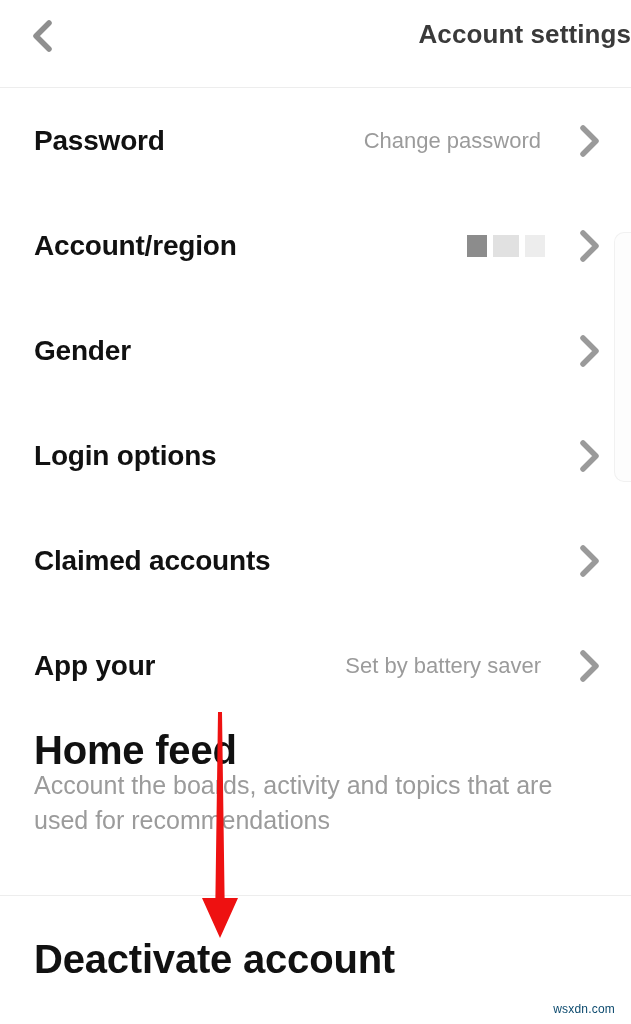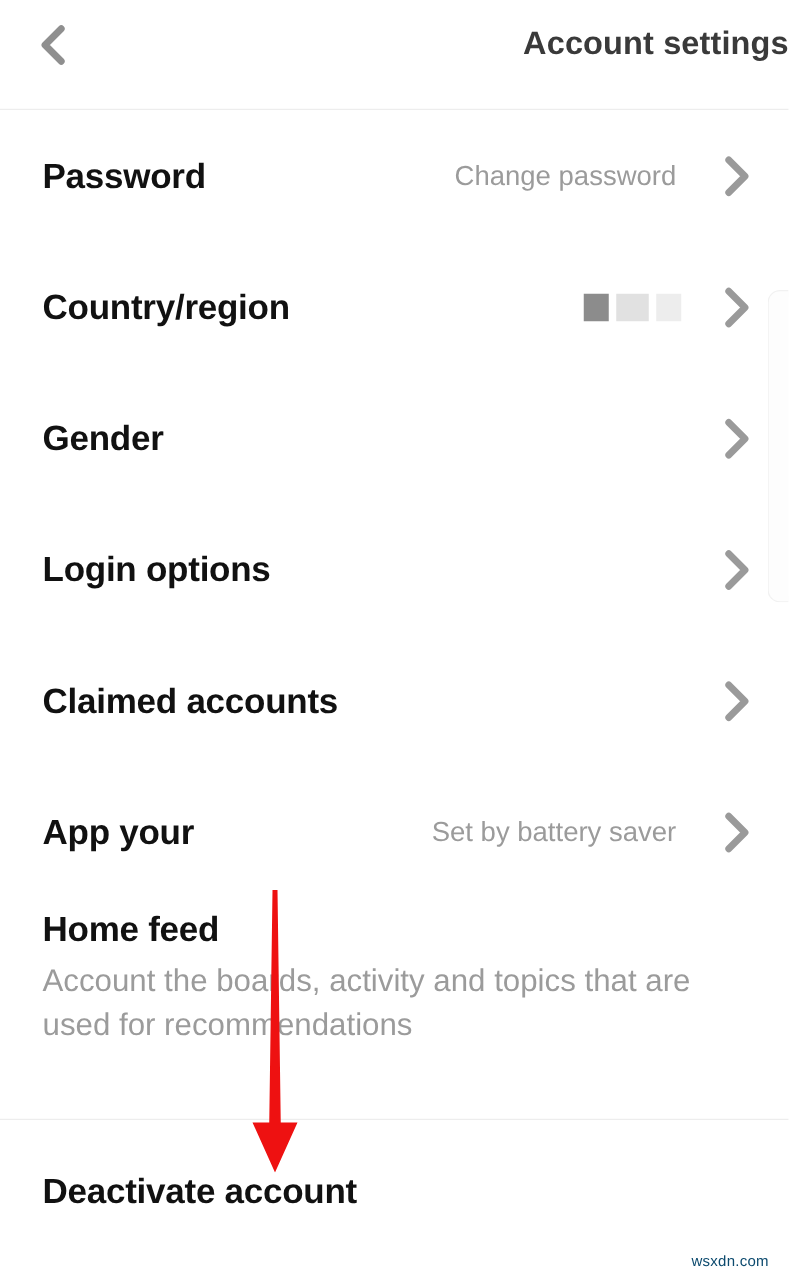--- a/index.html
+++ b/index.html
@@ -116,21 +116,21 @@
   .blk.b3 { width: 20px; height: 22px; background: #ededed; }
 
   
   .row2 {
     position: relative;
     width: 631px;
   }
   .row2-title {
     position: absolute;
     left: 34px;
-    font-size: 28px;
+    font-size: 40px;
     font-weight: 700;
     color: #111111;
     letter-spacing: -0.2px;
     white-space: nowrap;
     text-align: center;
   }
   .row2-sub {
     position: absolute;
     left: 34px;
     width: 530px;
@@ -215,21 +215,21 @@
       <div class="row-label">Password</div>
       <div class="row-value">Change password</div>
       <div class="row-chevron">
         <svg width="28" height="34" viewBox="0 0 28 34">
           <path d="M8 4 L21 17 L8 30" fill="none" stroke="#9a9a9a" stroke-width="5.5" stroke-linecap="round" stroke-linejoin="round"></path>
         </svg>
       </div>
     </div>
 
     <div class="row">
-      <div class="row-label">Country/region</div>
+      <div class="row-label">Account/region</div>
       <div class="redacted">
         <span class="blk b1"></span>
         <span class="blk b2"></span>
         <span class="blk b3"></span>
       </div>
       <div class="row-chevron">
         <svg width="28" height="34" viewBox="0 0 28 34">
           <path d="M8 4 L21 17 L8 30" fill="none" stroke="#9a9a9a" stroke-width="5.5" stroke-linecap="round" stroke-linejoin="round"></path>
         </svg>
       </div>

